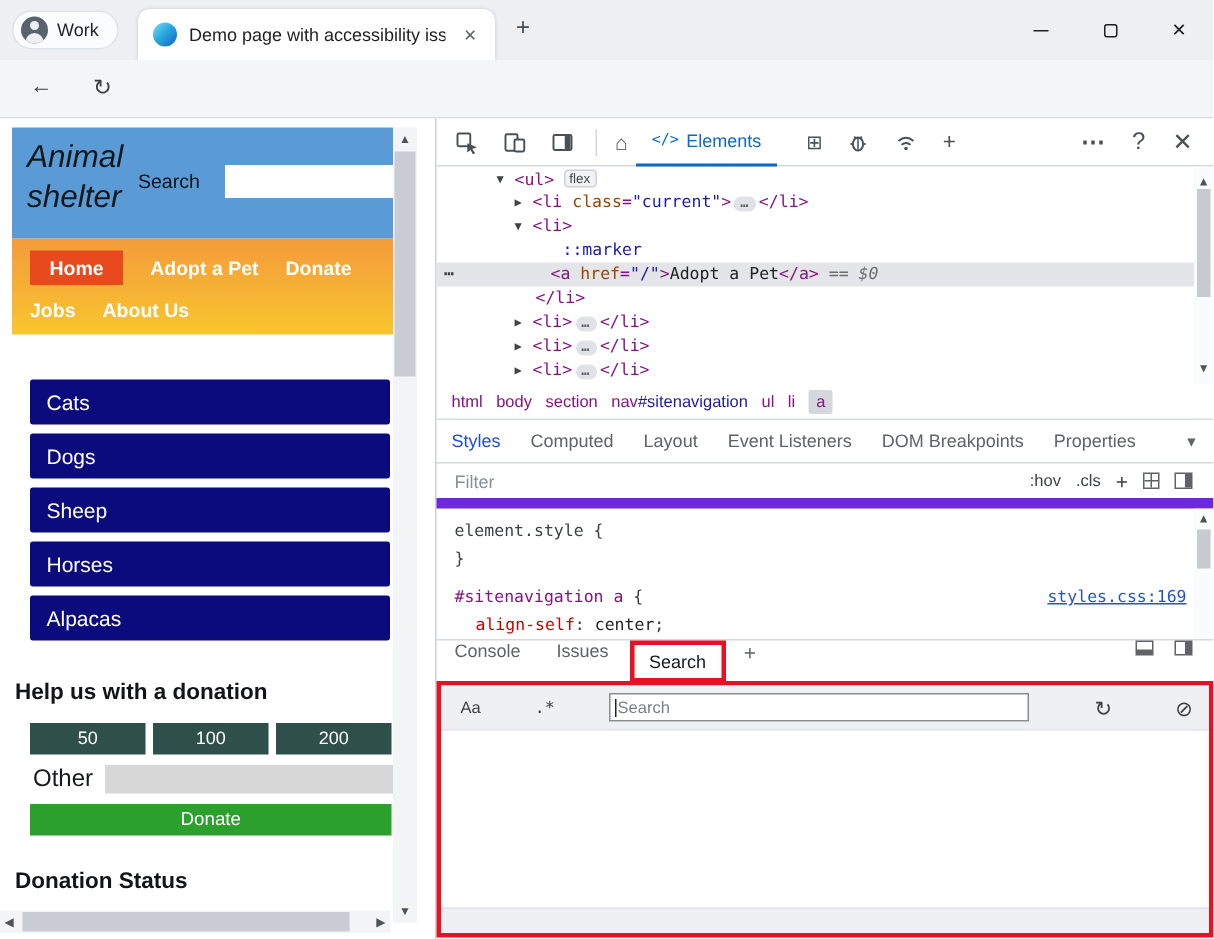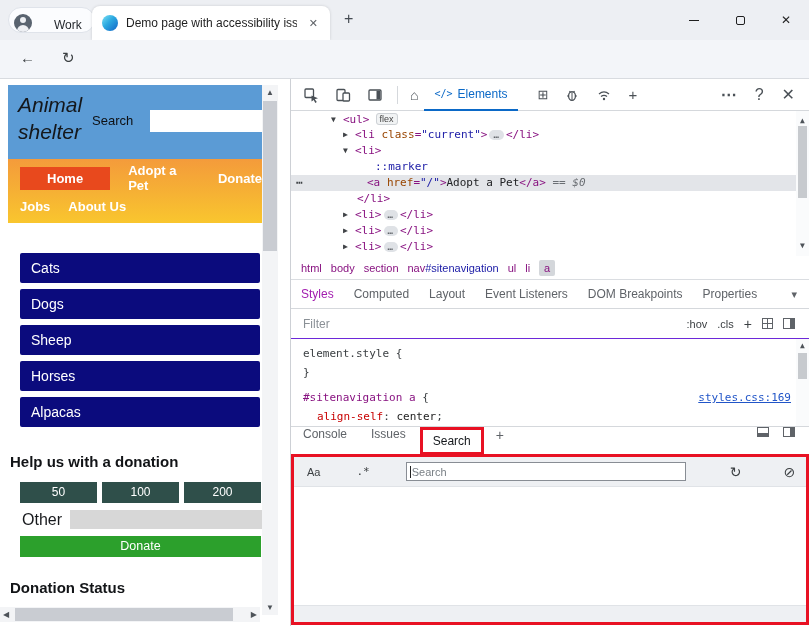--- a/index.html
+++ b/index.html
@@ -1,21 +1,21 @@
 <!DOCTYPE html>
 <html><head>
 <meta charset="utf-8">
 <style>
   * { box-sizing: border-box; margin: 0; padding: 0; }
   html,body { width:809px; height:626px; }
   body { font-family:"Liberation Sans", sans-serif; background:#fff; position:relative; overflow:hidden; }
 
   
   .titlebar { position:absolute; left:0; top:0; width:809px; height:40px; background:#edeff3; }
-  .profile { position:absolute; left:8px; top:7px; height:26px; border-radius:13px; background:#fbfcfe; border:1px solid #dfe3ea; display:flex; align-items:flex-end; gap:22px; padding:0 12px 0 5px; }
+  .profile { position:absolute; left:8px; top:7px; height:26px; border-radius:13px; background:#fbfcfe; border:1px solid #dfe3ea; display:flex; align-items:center; gap:6px; padding:0 12px 0 5px; }
   .avatar { width:18px; height:18px; border-radius:50%; background:#59636f; position:relative; overflow:hidden; }
   .avatar::before { content:""; position:absolute; left:6px; top:3px; width:6px; height:6px; border-radius:50%; background:#edeff3; }
   .avatar::after { content:""; position:absolute; left:3px; top:11px; width:12px; height:8px; border-radius:6px 6px 0 0; background:#edeff3; }
   .profile-label { font-size:12px; color:#1f2328; }
   .tab { position:absolute; left:92px; top:6px; width:238px; height:34px; background:#fff; border-radius:8px 8px 0 0; display:flex; align-items:center; gap:8px; padding:0 8px 0 10px; box-shadow:0 0 3px rgba(0,0,0,.15); }
   .edge-logo { width:16px; height:16px; min-width:16px; border-radius:50%; background:linear-gradient(135deg,#7ce2f5 0%,#2ba8e0 45%,#1163c6 100%); }
   .tab-title { flex:1; font-size:12px; color:#1f1f1f; white-space:nowrap; overflow:hidden; }
   .tab-close { font-size:11px; color:#5f6368; padding:1px 4px; }
   .newtab { position:absolute; left:344px; top:10px; font-size:16px; color:#454b52; }
   .win-controls { position:absolute; right:0; top:0; height:40px; display:flex; }
@@ -45,21 +45,21 @@
   
   .page { position:absolute; left:0; top:0; width:290px; height:548px; overflow:hidden; background:#fff; }
   .page-inner { position:absolute; left:8px; top:6px; width:254px; }
   .site-header { height:74px; background:#5b9bd5; position:relative; }
   .site-title { position:absolute; left:10px; top:6px; width:112px; font-style:italic; font-size:21px; line-height:27px; color:#14171b; }
   .search-label { position:absolute; left:84px; top:28px; font-size:13px; color:#0e1013; }
   .search-input { position:absolute; left:142px; top:25px; width:112px; height:22px; background:#fff; }
   .site-nav { height:64px; background:linear-gradient(180deg,#f49b3b 0%,#f6b234 55%,#f9c62e 100%); padding-top:5px; }
   .nav-row { display:flex; align-items:center; padding-left:12px; height:28px; gap:18px; }
   .nav-link { color:#fff; font-weight:bold; font-size:13px; }
-  .nav-link.active { background:#e8491d; padding:4px 27px; }
+  .nav-link.active { background:#e8491d; padding:4px 13px; }
   .cat { margin:0 0 6px 12px; width:240px; height:30px; background:#0b0b7d; color:#fff; font-size:14px; line-height:30px; padding-left:11px; border-radius:2px; }
   .cat-list { margin-top:30px; }
   .don-head { margin:26px 0 0 2px; font-size:15px; font-weight:bold; color:#121417; }
   .amounts { display:flex; gap:5px; margin:12px 0 0 12px; }
   .amt { width:77px; height:21px; background:#2f4f4a; color:#fff; font-size:12px; text-align:center; line-height:21px; }
   .other-row { display:flex; align-items:center; margin:7px 0 0 14px; }
   .other-label { font-size:16px; color:#17191c; }
   .other-input { margin-left:8px; width:196px; height:19px; background:#d7d7d7; }
   .donate-btn { margin:7px 0 0 12px; width:241px; height:21px; background:#2ca02c; color:#fff; font-size:12.5px; text-align:center; line-height:21px; }
   .status-head { margin:22px 0 0 2px; font-size:15px; font-weight:bold; color:#121417; }
@@ -102,24 +102,24 @@
   .dom-scroll .up { position:absolute; top:2px; left:0; width:13px; }
   .dom-scroll .down { position:absolute; bottom:2px; left:0; width:13px; }
   .dom-thumb { position:absolute; left:2px; top:15px; width:9px; height:72px; background:#c7cace; }
 
   .dt-crumbs { position:absolute; top:177px; left:0; right:0; height:24px; border-bottom:1px solid #dadde1; display:flex; align-items:center; gap:9px; padding-left:10px; font-family:Liberation Sans, sans-serif; font-size:11px; }
   .bc-tag { color:#881280; } .bc-id { color:#1a1aa6; }
   .bc.sel { background:#d4d7db; padding:2px 5px; border-radius:2px; }
 
   .dt-tabs { position:absolute; top:201px; left:0; right:0; height:29px; border-bottom:1px solid #d5d8dc; display:flex; align-items:center; font-size:12px; color:#5f6368; }
   .pt { padding:0 10px; }
-  .pt.active { color:#a21caf; }
+  .pt.active { color:#1d4ed8; }
   .pt-chevron { margin-left:auto; padding-right:12px; font-size:11px; }
 
-  .dt-filter { position:absolute; top:230px; left:0; right:0; height:30px; border-bottom:1px solid #6d28d9; display:flex; align-items:center; font-size:12px; }
+  .dt-filter { position:absolute; top:230px; left:0; right:0; height:30px; border-bottom:7px solid #6d28d9; display:flex; align-items:center; font-size:12px; }
   .filter-ph { color:#8a9096; margin-left:12px; }
   .filter-right { margin-left:auto; display:flex; align-items:center; gap:10px; padding-right:14px; color:#3c4043; font-size:11px; }
   .f-plus { font-size:14px; }
   .f-ic1 { width:11px; height:11px; border:1px solid #5f6368; position:relative; }
   .f-ic1::before { content:""; position:absolute; left:0; right:0; top:4px; height:1px; background:#5f6368; }
   .f-ic1::after { content:""; position:absolute; top:0; bottom:0; left:4px; width:1px; background:#5f6368; }
   .f-ic2 { width:12px; height:11px; border:1px solid #5f6368; position:relative; }
   .f-ic2::after { content:""; position:absolute; right:0; top:0; bottom:0; width:4px; background:#5f6368; }
 
   .dt-styles { position:absolute; top:260px; left:0; right:0; height:87px; font-family:"DejaVu Sans Mono",monospace; font-size:11px; overflow:hidden; }

